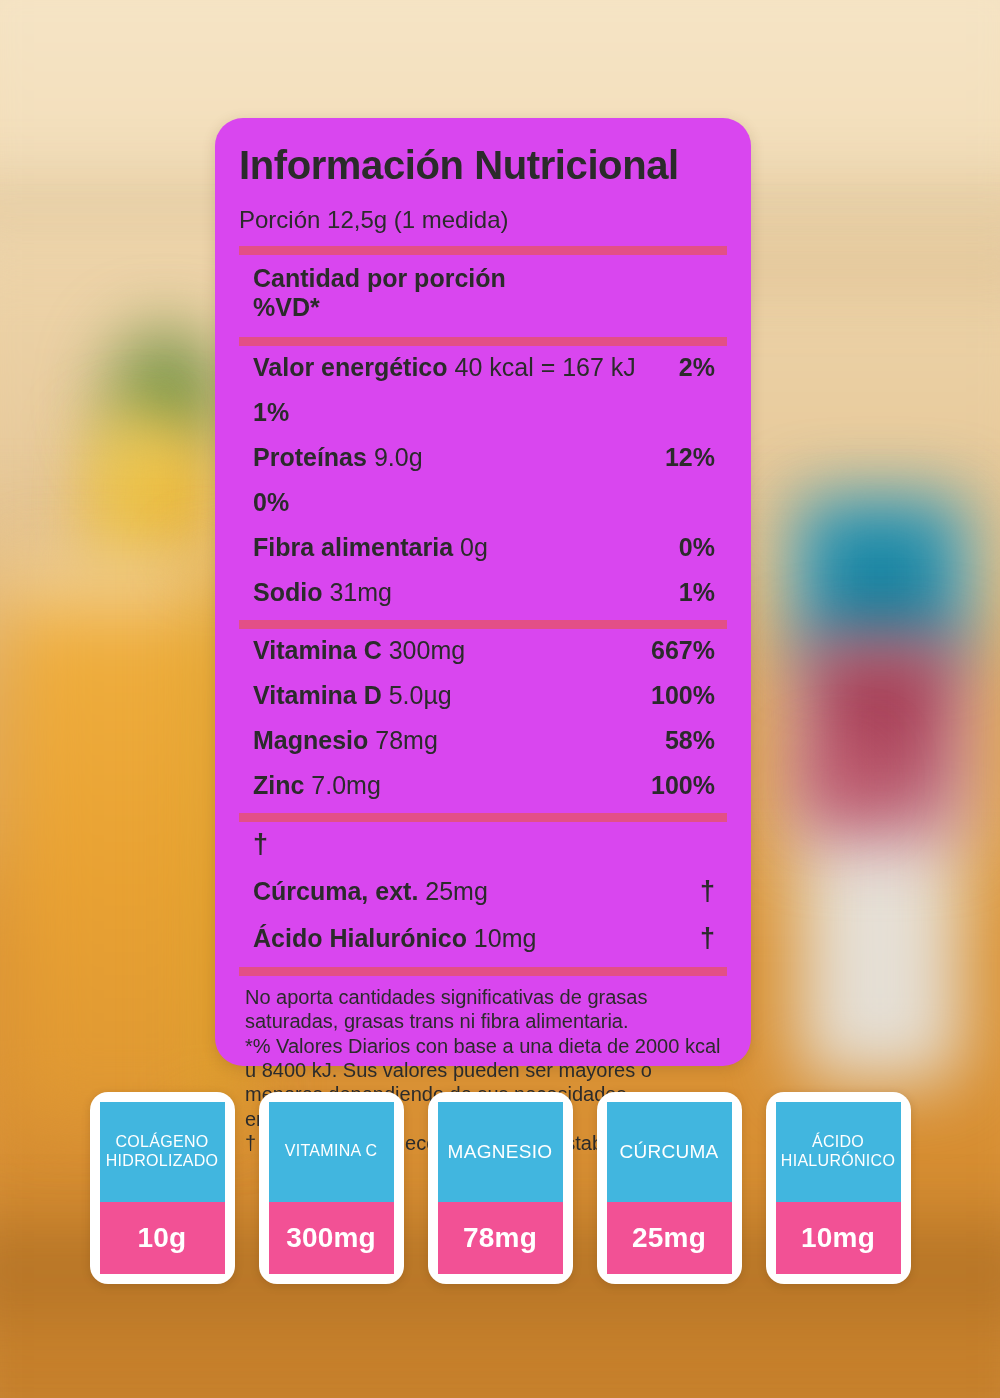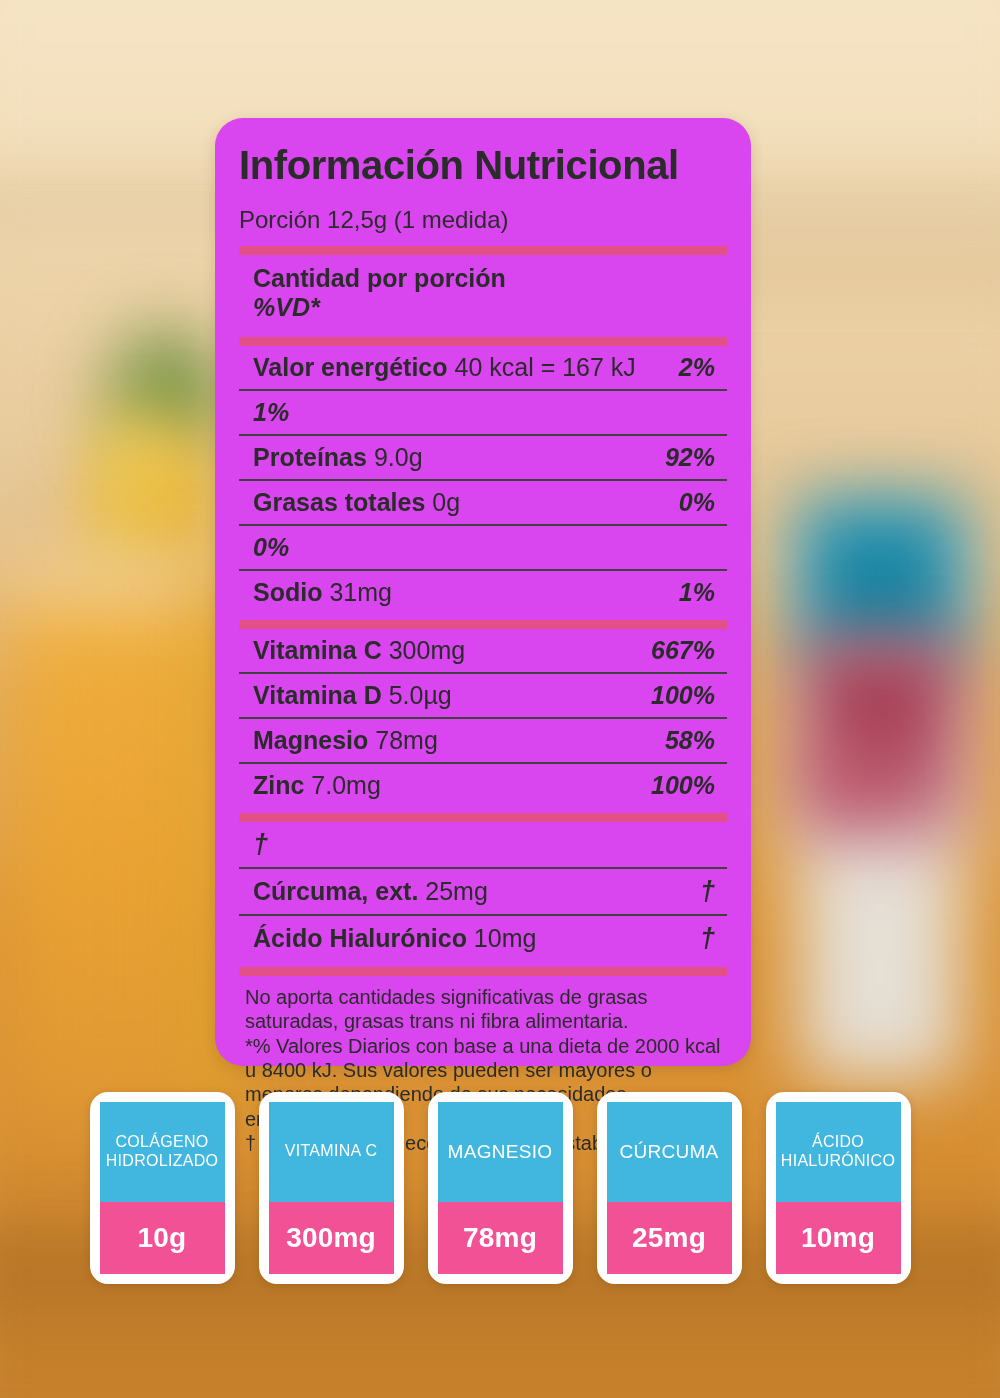--- a/index.html
+++ b/index.html
@@ -130,21 +130,21 @@
     background: #E34F87;
     margin: 10px 0 0 0;
   }
   .rule-thick.tight { margin-top: 6px; }
 
   .row {
     display: flex;
     align-items: baseline;
     justify-content: space-between;
     padding: 7px 12px 7px 14px;
-    border-bottom: 2px solid #404040;
+    border-bottom: 2px solid #d946ef;
   }
   .row.no-line { border-bottom: none; text-align: right; }
 
   .row-header {
     padding: 9px 12px 9px 14px;
     border-bottom: none;
     flex-direction: column;
   }
   .row-header .row-label,
   .row-header .row-pct {
@@ -160,21 +160,20 @@
     white-space: nowrap;
   }
   .row-label .amt {
     font-weight: normal;
   }
   .row-pct {
     font-size: 25px;
     font-weight: bold;
     color: #2B2B2B;
     white-space: nowrap;
-    font-style: italic;
   }
   .row-pct.dagger {
     font-size: 27px;
   }
 
   .footnotes {
     margin-top: 9px;
     padding: 0 4px 0 6px;
     font-size: 20px;
     line-height: 1.22;
@@ -273,27 +272,27 @@
   <div id="macros-group">
       <div class="row">
         <span class="row-label">Valor energético<span class="amt"> 40 kcal = 167 kJ</span></span>
         <span class="row-pct">2%</span>
       </div>
       <div class="row">
         <span class="row-pct">1%</span>
       </div>
       <div class="row">
         <span class="row-label">Proteínas<span class="amt"> 9.0g</span></span>
-        <span class="row-pct">92%</span>
-      </div>
-      <div class="row">
-        <span class="row-label">Grasas totales<span class="amt"> 0g</span></span>
+        <span class="row-pct">12%</span>
+      </div>
+      <div class="row">
         <span class="row-pct">0%</span>
       </div>
       <div class="row">
+        <span class="row-label">Fibra alimentaria<span class="amt"> 0g</span></span>
         <span class="row-pct">0%</span>
       </div>
       <div class="row no-line">
         <span class="row-label">Sodio<span class="amt"> 31mg</span></span>
         <span class="row-pct">1%</span>
       </div>
     </div>
 
   <div class="rule-thick tight"></div>
 

